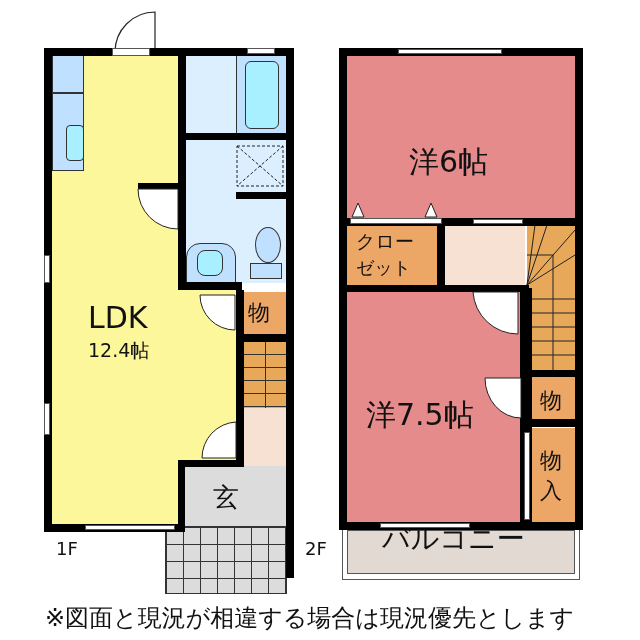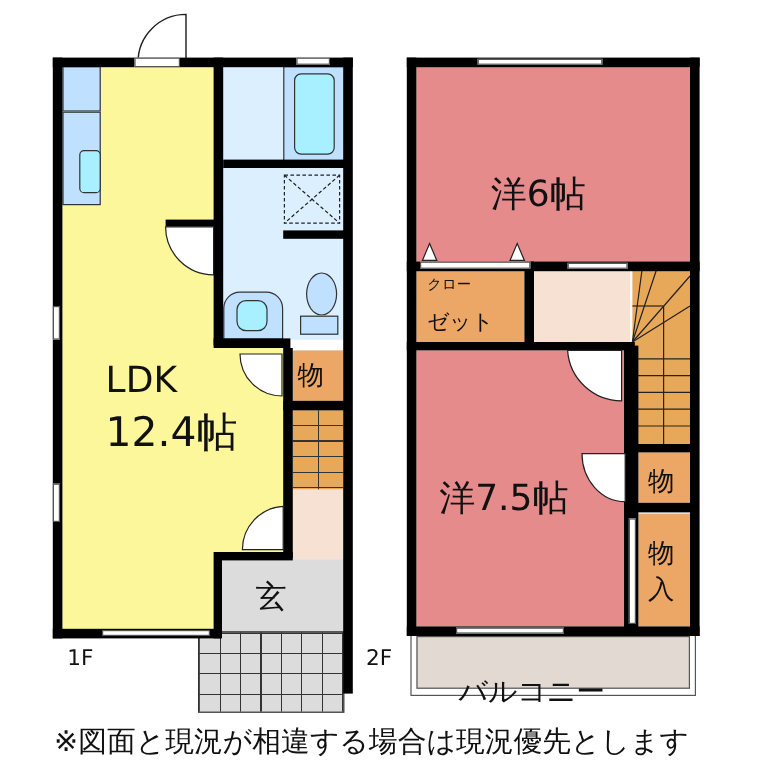--- a/index.html
+++ b/index.html
@@ -73,21 +73,21 @@
     <path d="M0 0 A40 40 0 0 0 40 40 L40 0 Z" fill="#fff" stroke="#222" stroke-width="1"></path>
   </svg>
   <svg style="left:200px;top:295px;width:36px;height:40px;">
     <path d="M0 0 A35 35 0 0 0 35 35 L35 0 Z" fill="#fff" stroke="#222" stroke-width="1"></path>
   </svg>
   <svg style="left:202px;top:420px;width:36px;height:40px;">
     <path d="M0 38 A36 36 0 0 1 34 2 L34 38 Z" fill="#fff" stroke="#222" stroke-width="1"></path>
   </svg>
 
   <div class="label" style="left:88px;top:300px;font-size:30px;">LDK</div>
-  <div class="label" style="left:88px;top:338px;font-size:34px;">12.4帖</div>
+  <div class="label" style="left:88px;top:338px;font-size:19px;">12.4帖</div>
   <div class="label" style="left:248px;top:298px;font-size:22px;">物</div>
   <div class="label" style="left:213px;top:480px;font-size:26px;">玄</div>
   <div class="label" style="left:56px;top:538px;font-size:18px;">1F</div>
 </div>
 
 <div>
   <div class="room" style="left:347px;top:55px;width:228px;height:165px;background:#e68b8b;"></div>
   <div class="room" style="left:347px;top:225px;width:90px;height:60px;background:#eca666;"></div>
   <div class="room" style="left:445px;top:225px;width:80px;height:60px;background:#f6e1d2;"></div>
   <div class="room" style="left:527px;top:225px;width:48px;height:145px;background:#e8a85a;"></div>
@@ -133,23 +133,23 @@
     <path d="M0 14 L6 0 L12 14 Z" fill="#fff" stroke="#222"></path>
   </svg>
   <svg style="left:473px;top:292px;width:46px;height:45px;">
     <path d="M0 0 A45 45 0 0 0 45 42 L45 0 Z" fill="#fff" stroke="#222" stroke-width="1"></path>
   </svg>
   <svg style="left:485px;top:378px;width:36px;height:42px;">
     <path d="M0 0 A36 40 0 0 0 36 40 L36 0 Z" fill="#fff" stroke="#222" stroke-width="1"></path>
   </svg>
 
   <div class="label" style="left:409px;top:122px;font-size:30px;margin-top:20px;">洋6帖</div>
-  <div class="label" style="left:356px;top:229px;font-size:12px;">クロー</div>
+  <div class="label" style="left:356px;top:229px;font-size:19px;">クロー</div>
   <div class="label" style="left:356px;top:256px;font-size:18px;">ゼット</div>
   <div class="label" style="left:366px;top:395px;font-size:30px;">洋7.5帖</div>
   <div class="label" style="left:540px;top:386px;font-size:22px;">物</div>
   <div class="label" style="left:540px;top:446px;font-size:22px;">物</div>
   <div class="label" style="left:540px;top:476px;font-size:22px;">入</div>
-  <div class="label" style="left:382px;top:560px;font-size:24px;">バルコニー</div>
+  <div class="label" style="left:382px;top:520px;font-size:28px;">バルコニー</div>
   <div class="label" style="left:305px;top:538px;font-size:18px;">2F</div>
 </div>
 
 <div class="label" style="left:45px;top:602px;font-size:24px;">※図面と現況が相違する場合は現況優先とします</div>
 
 </body></html>

